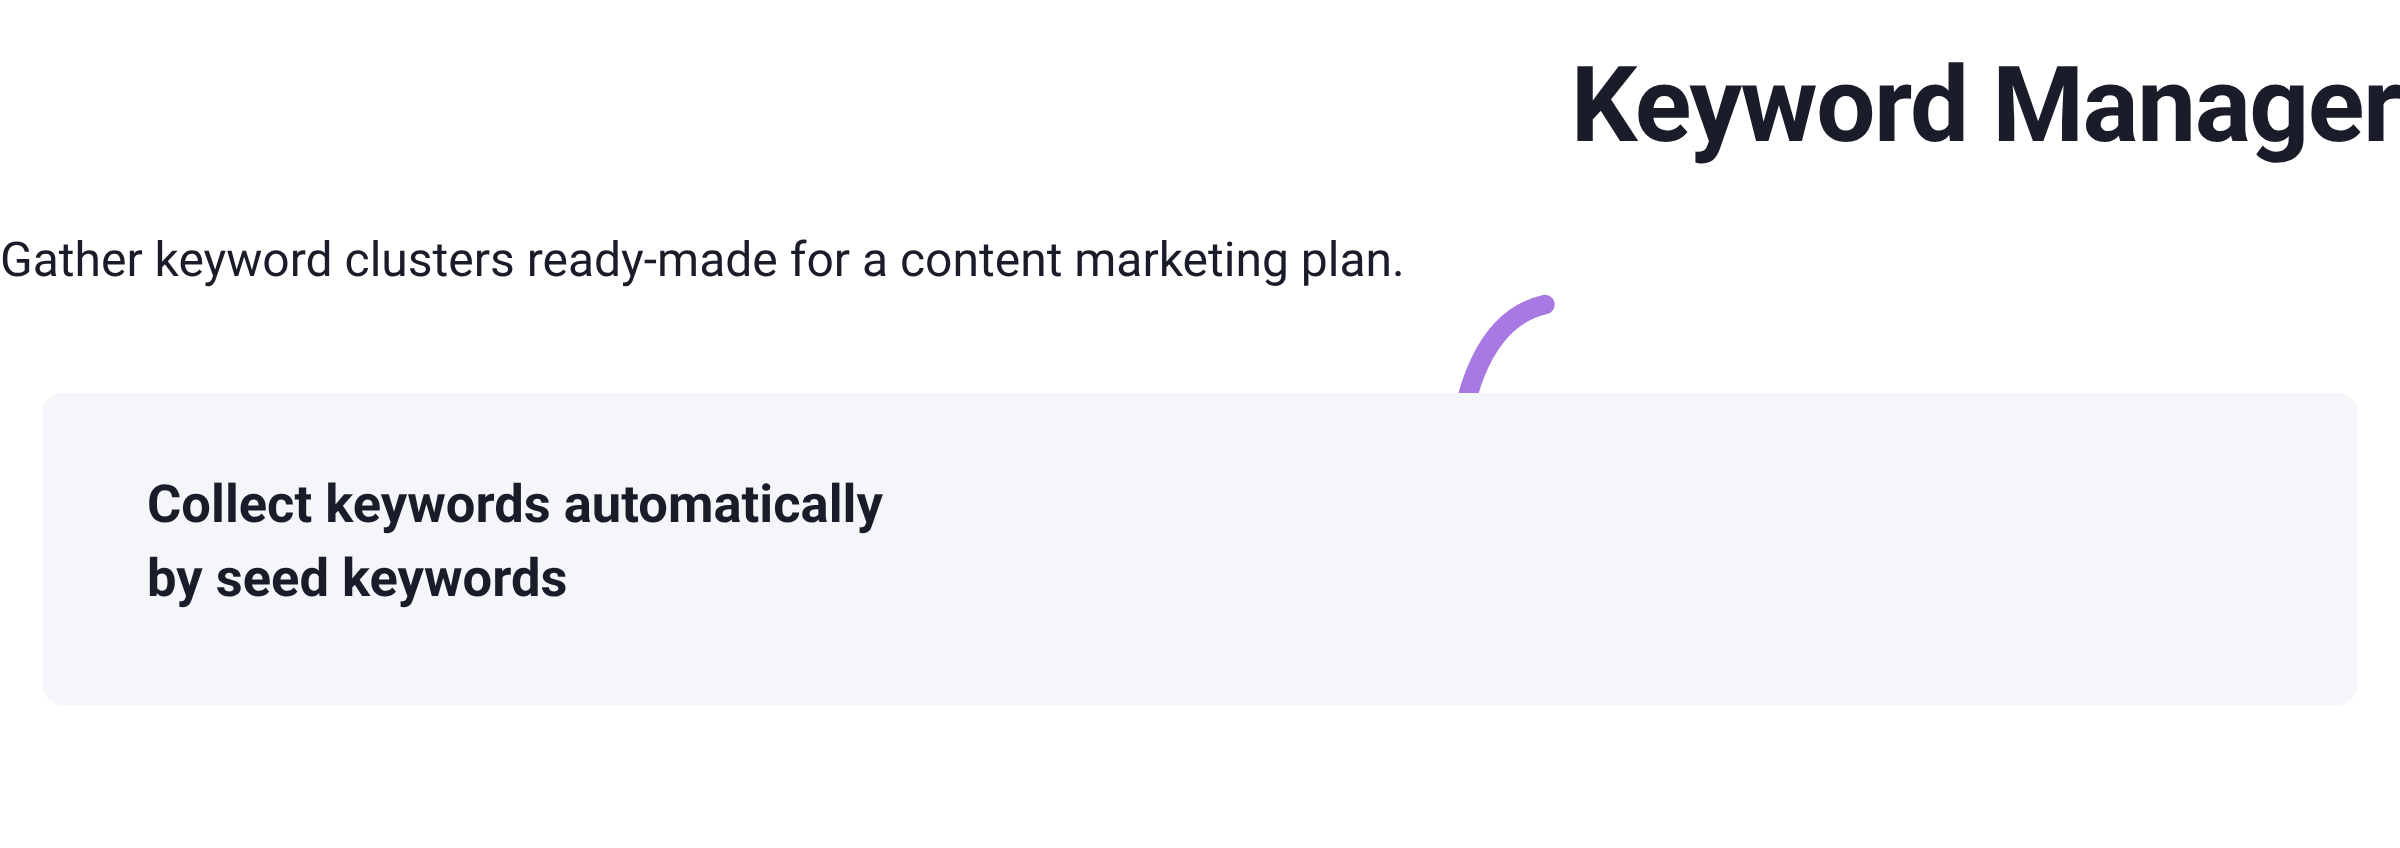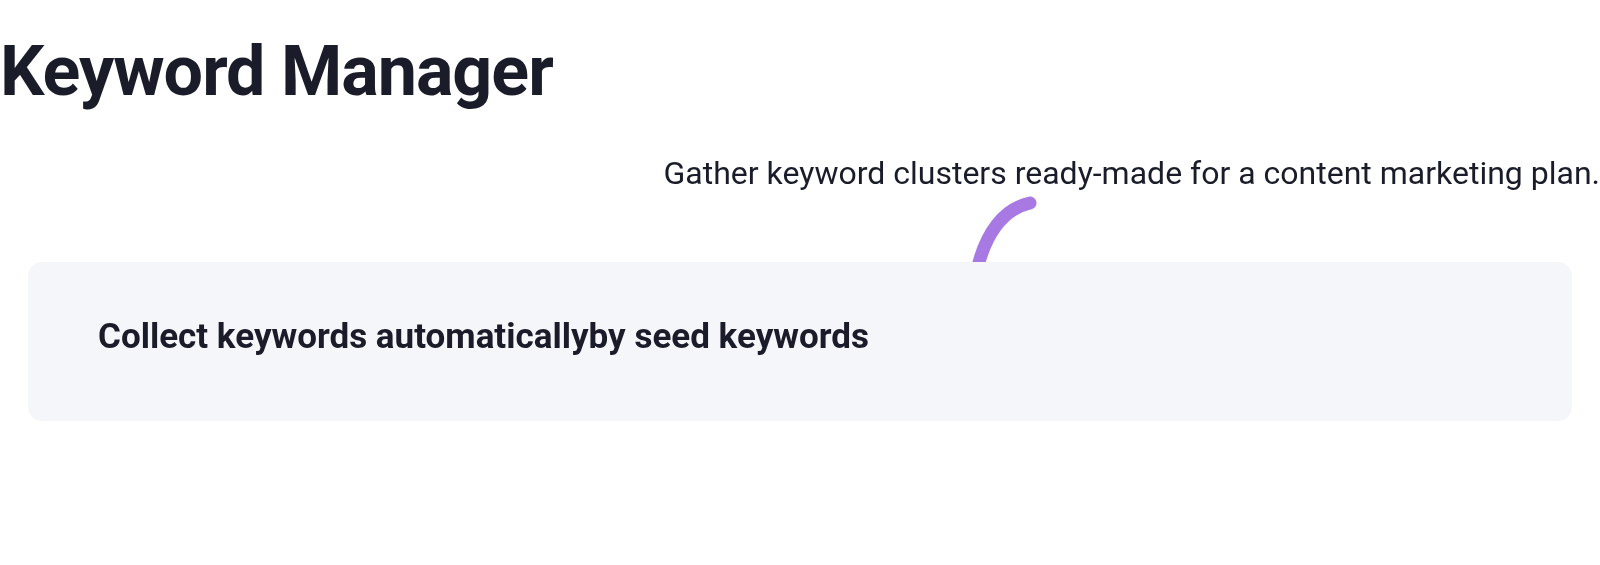--- a/index.html
+++ b/index.html
@@ -11,43 +11,44 @@
       font-family: -apple-system, BlinkMacSystemFont, "Segoe UI", Roboto, Helvetica, Arial, sans-serif;
       background: #ffffff;
       width: 1600px;
       height: 565px;
       position: relative;
     }
     .page-title {
       font-size: 70px;
       font-weight: 700;
       color: #1a1d29;
-      text-align: left;
+      text-align: right;
       margin-top: 30px;
       letter-spacing: -1px;
     }
     .page-subtitle {
       font-size: 32px;
       font-weight: 400;
       color: #1a1d29;
-      text-align: right;
+      text-align: left;
       margin-top: 42px;
     }
     .panel {
       background: #f5f6fa;
       border-radius: 14px;
       margin: 70px 28px 0 28px;
       padding: 50px 70px 60px 70px;
       display: flex;
       align-items: center;
       justify-content: space-between;
       position: relative;
     }
     .panel-left {
       display: flex;
+      flex-direction: column;
     }
     .panel-title {
       font-size: 35px;
       font-weight: 700;
       color: #1a1d29;
       line-height: 1.4;
     }
     .panel-subtitle {
       font-size: 35px;
       font-weight: 700;

